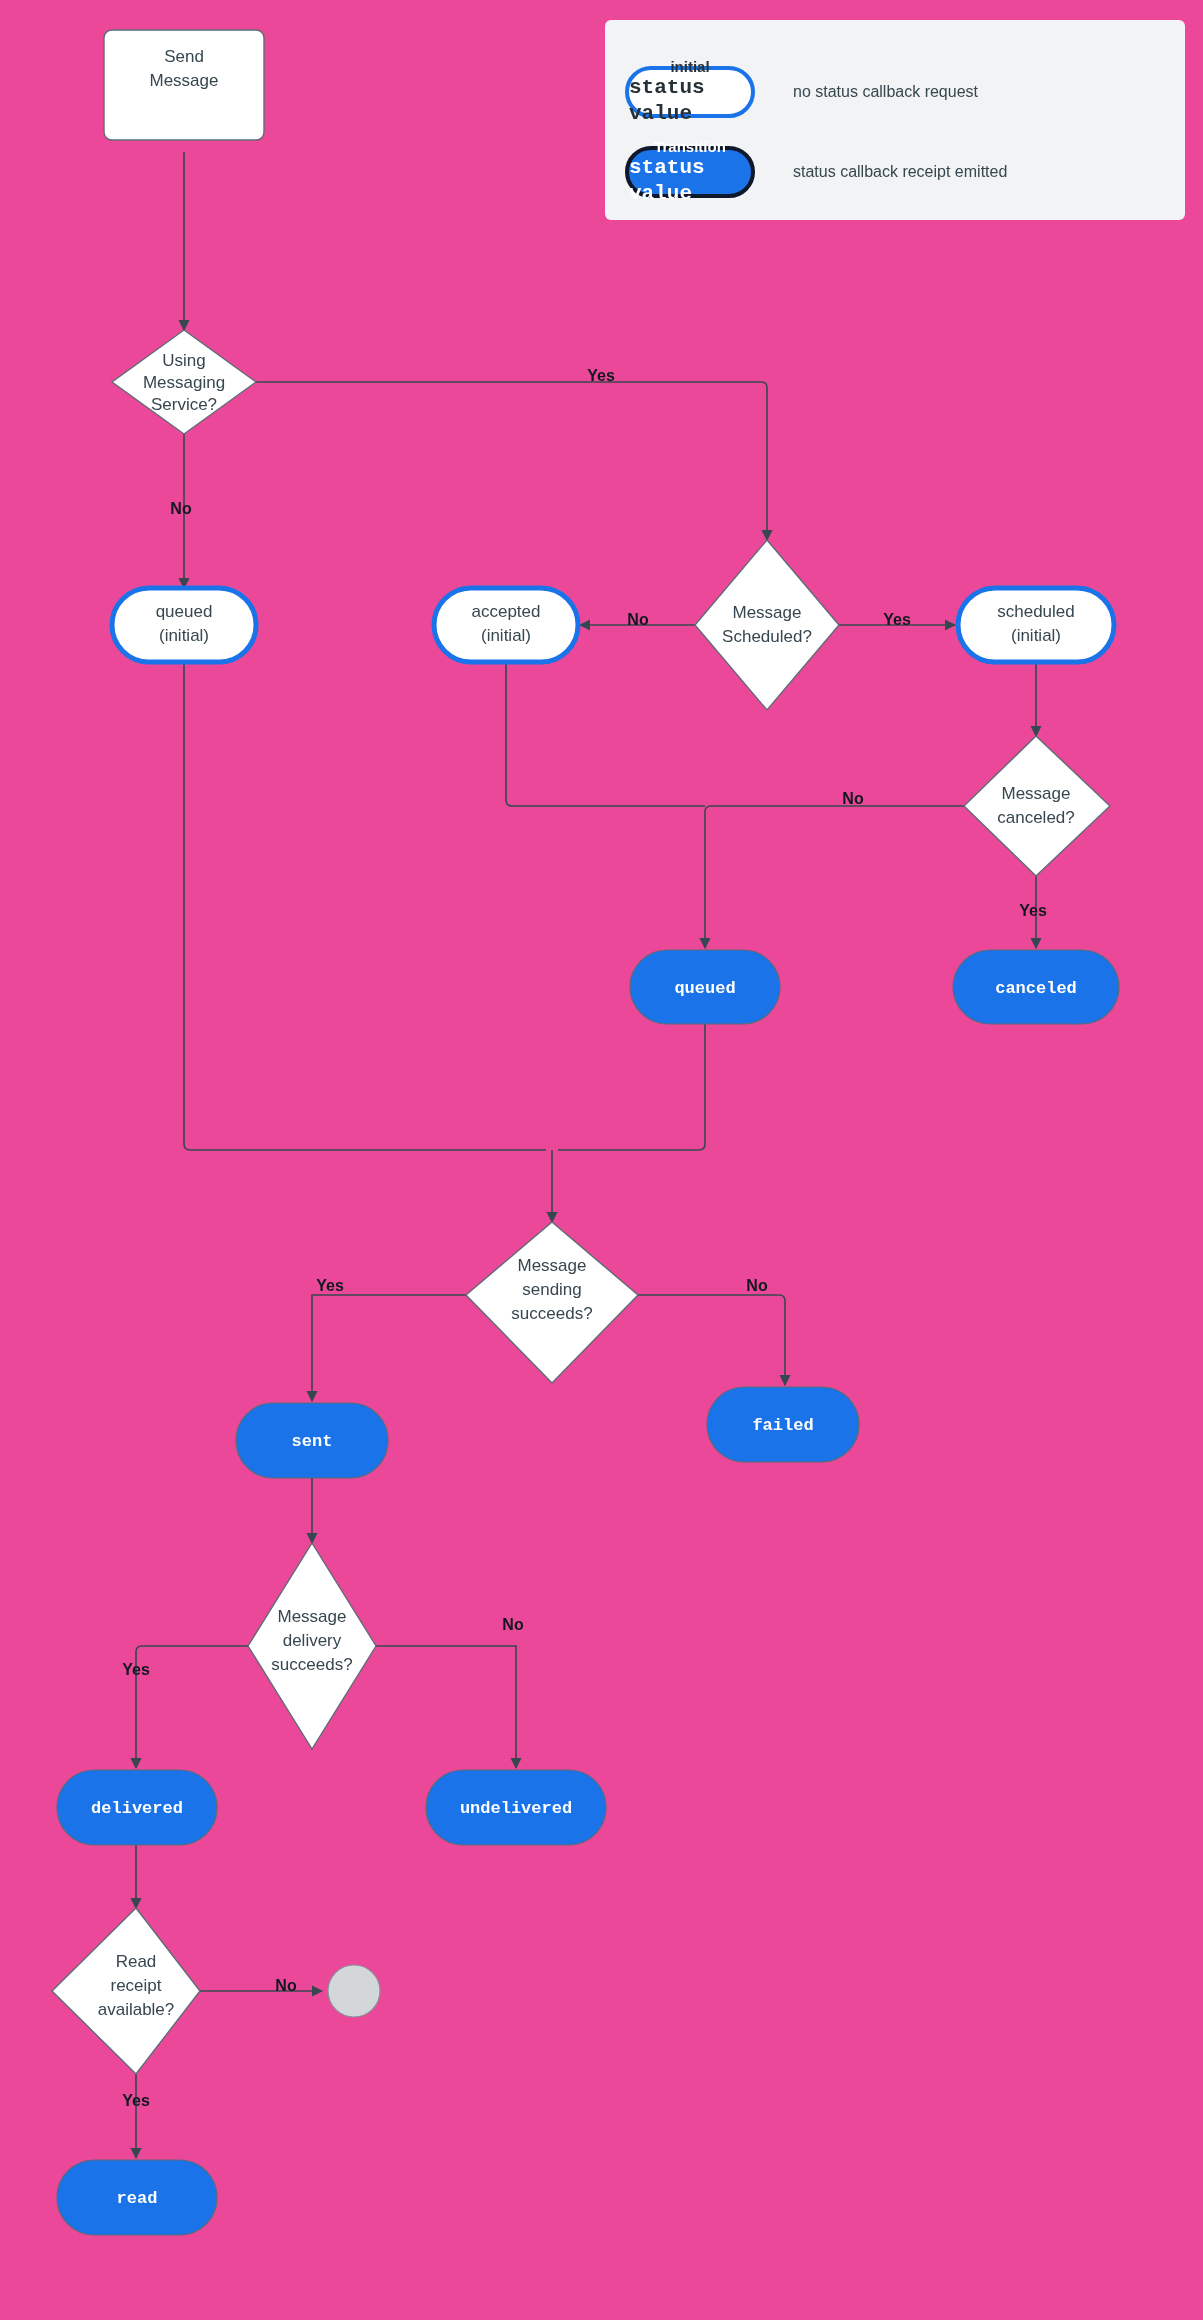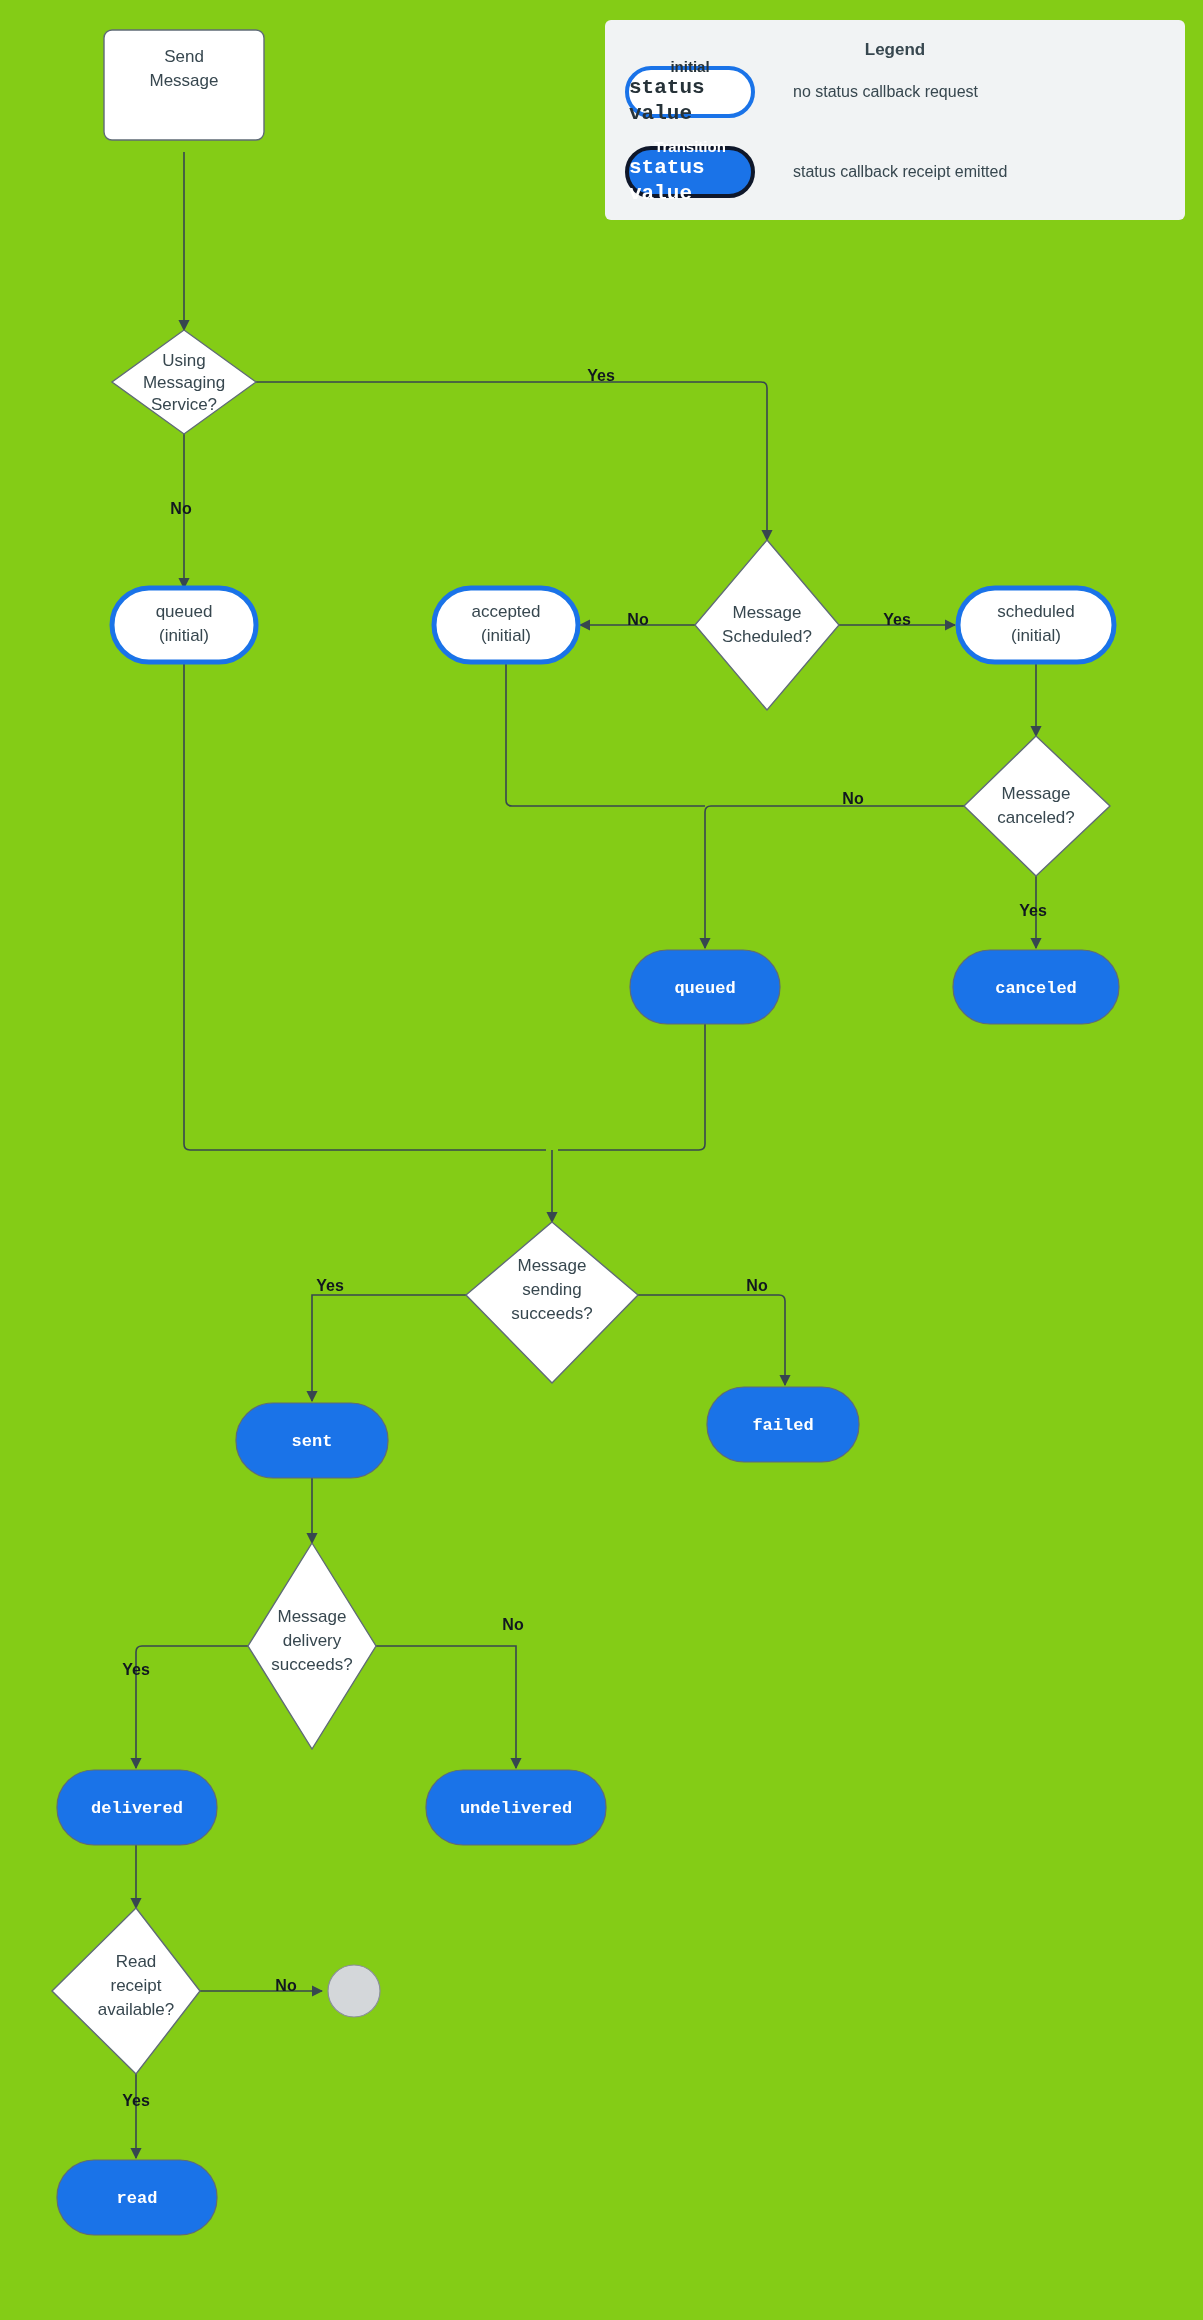--- a/index.html
+++ b/index.html
@@ -7,21 +7,21 @@
     padding: 0;
     background: #ffffff;
   }
   body {
     font-family: "Liberation Sans", sans-serif;
   }
   #canvas {
     position: relative;
     width: 1203px;
     height: 2320px;
-    background: #84cc16;
+    background: #ec4899;
     overflow: hidden;
   }
   svg.flow {
     position: absolute;
     top: 0;
     left: 0;
     width: 1203px;
     height: 2320px;
   }
   .edge {
@@ -307,21 +307,20 @@
     </g>
 
     <g>
       <rect class="shape-transition" x="57" y="2160" width="160" height="75" rx="37" ry="37"></rect>
       <text class="lbl-mono on-blue" x="137" y="2199">read</text>
     </g>
 
   </svg>
 
   <div class="legend-panel">
-    <div class="legend-title">Legend</div>
 
     <div class="legend-row r1">
       <div class="legend-chip initial">
         <span class="chip-line1">initial</span>
         <span class="chip-line2">status value</span>
       </div>
       <div class="legend-desc">no status callback request</div>
     </div>
 
     <div class="legend-row r2">

